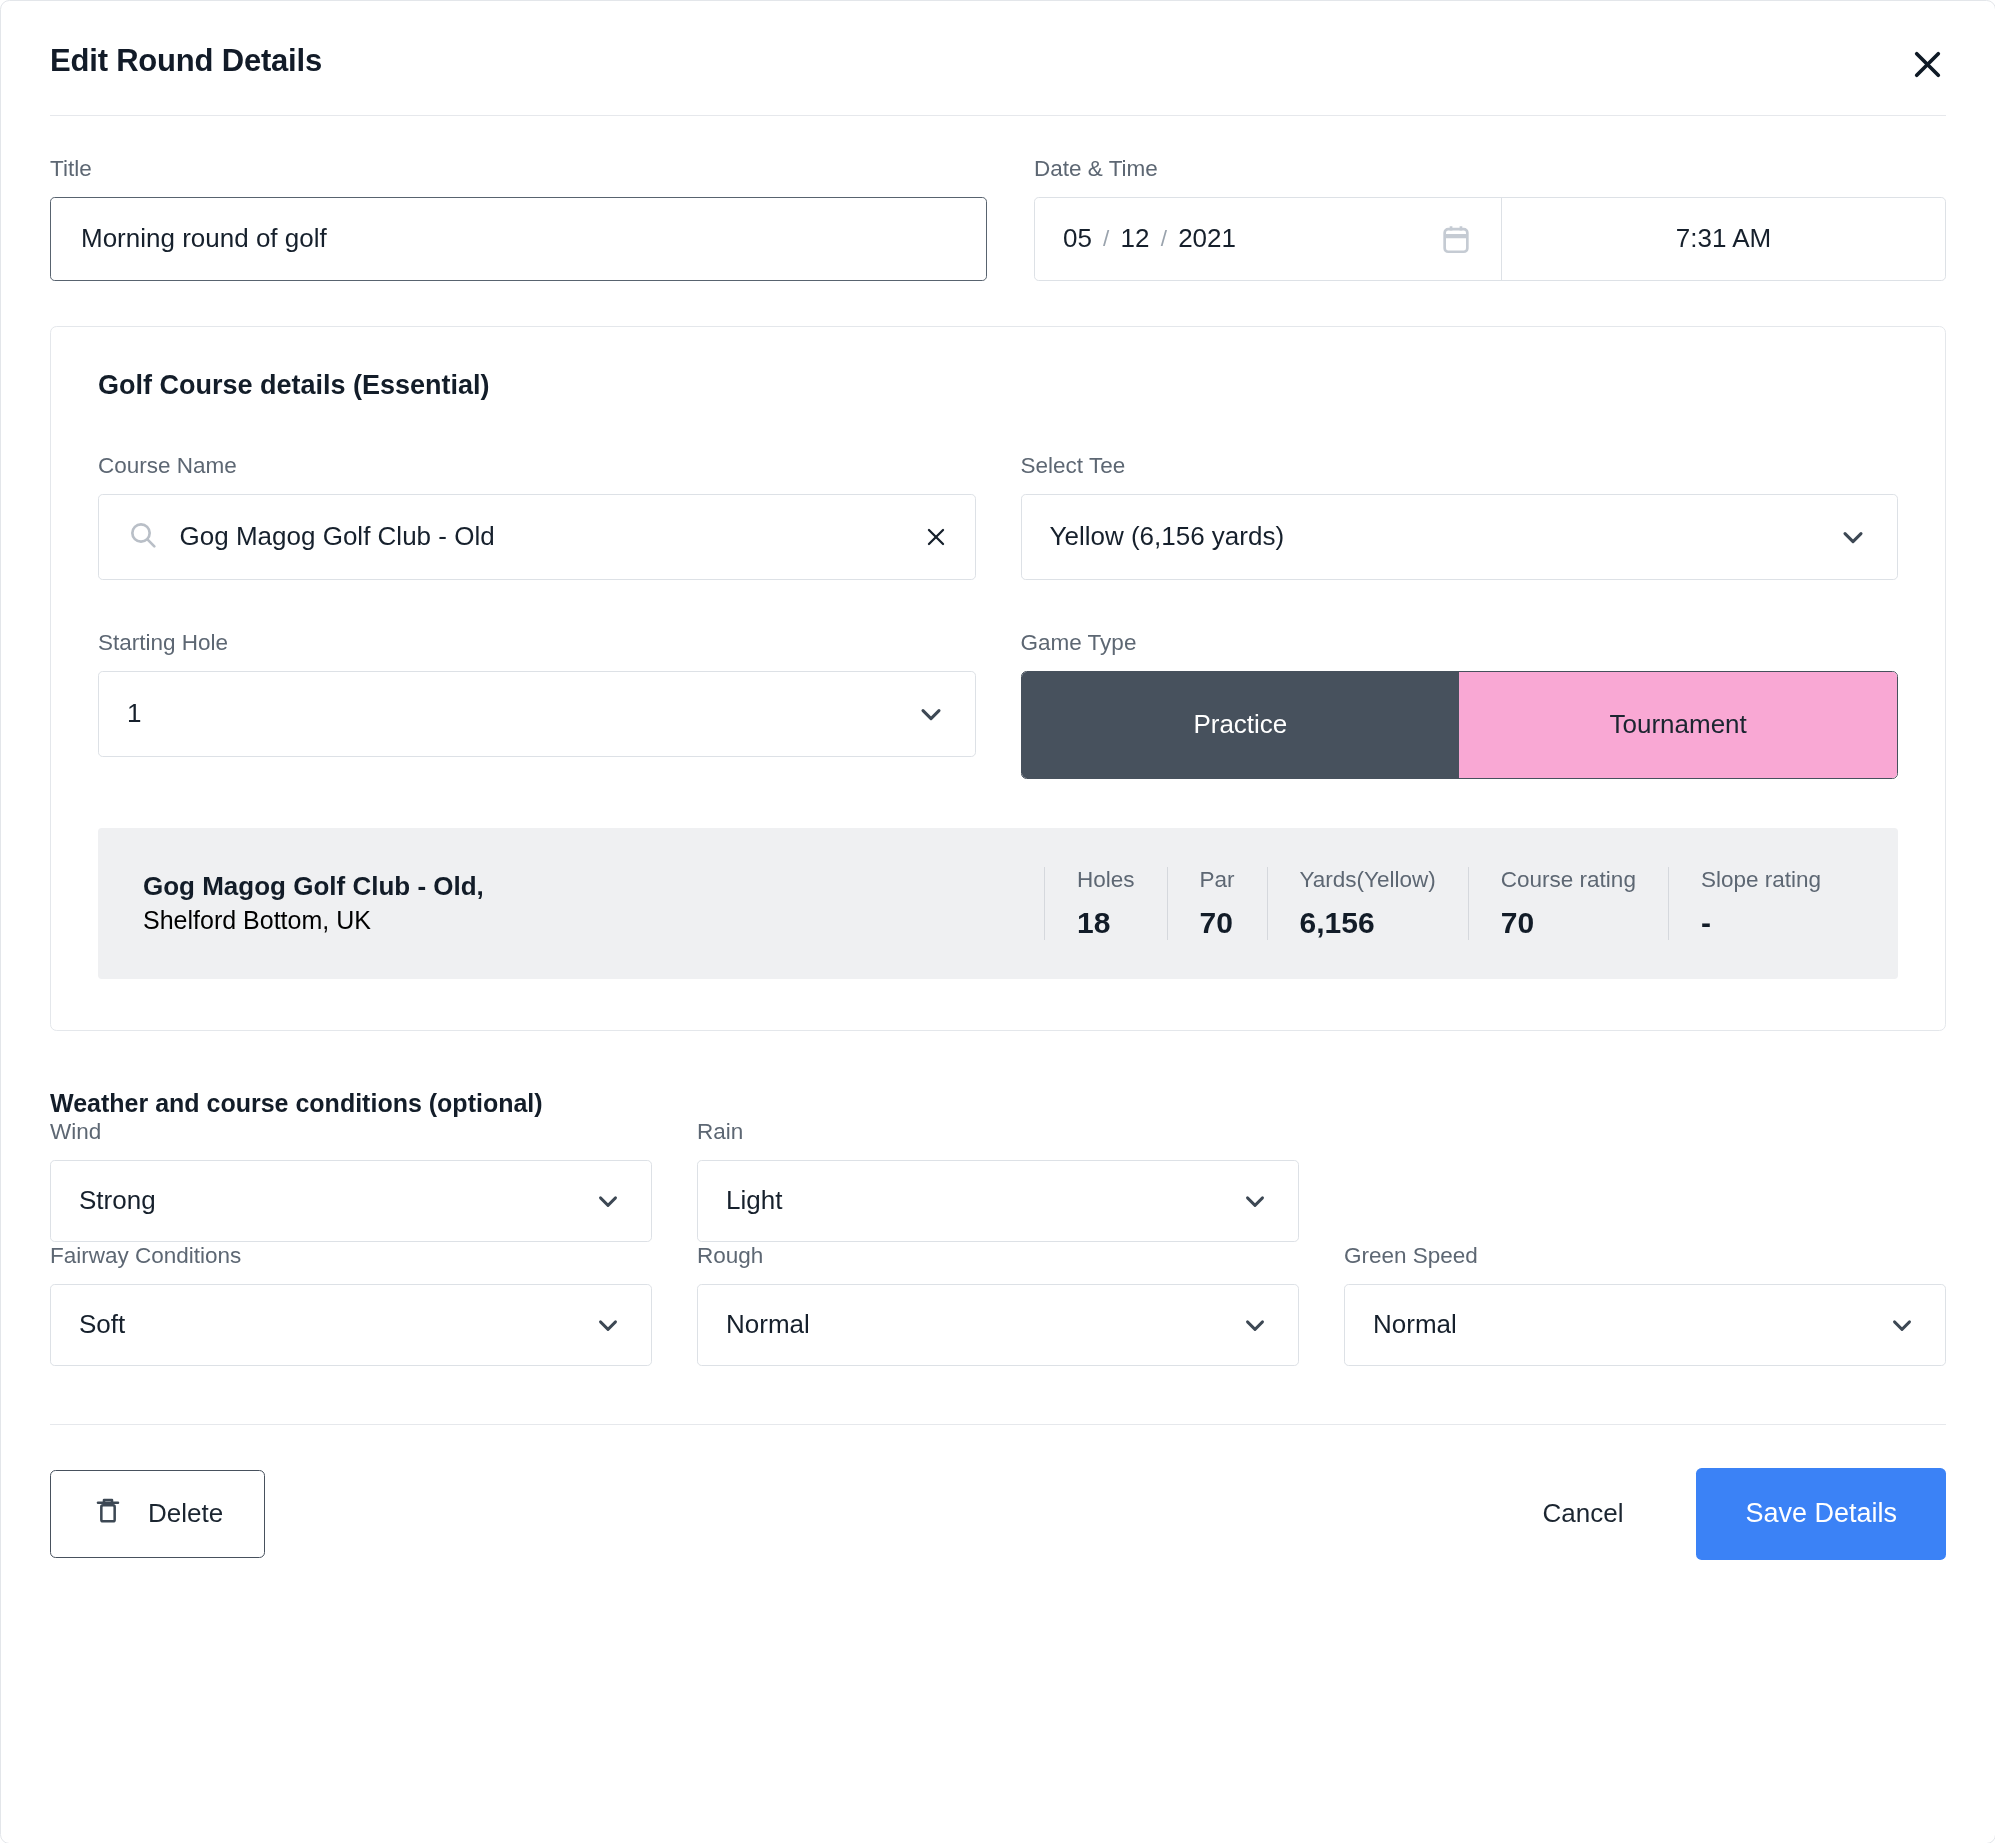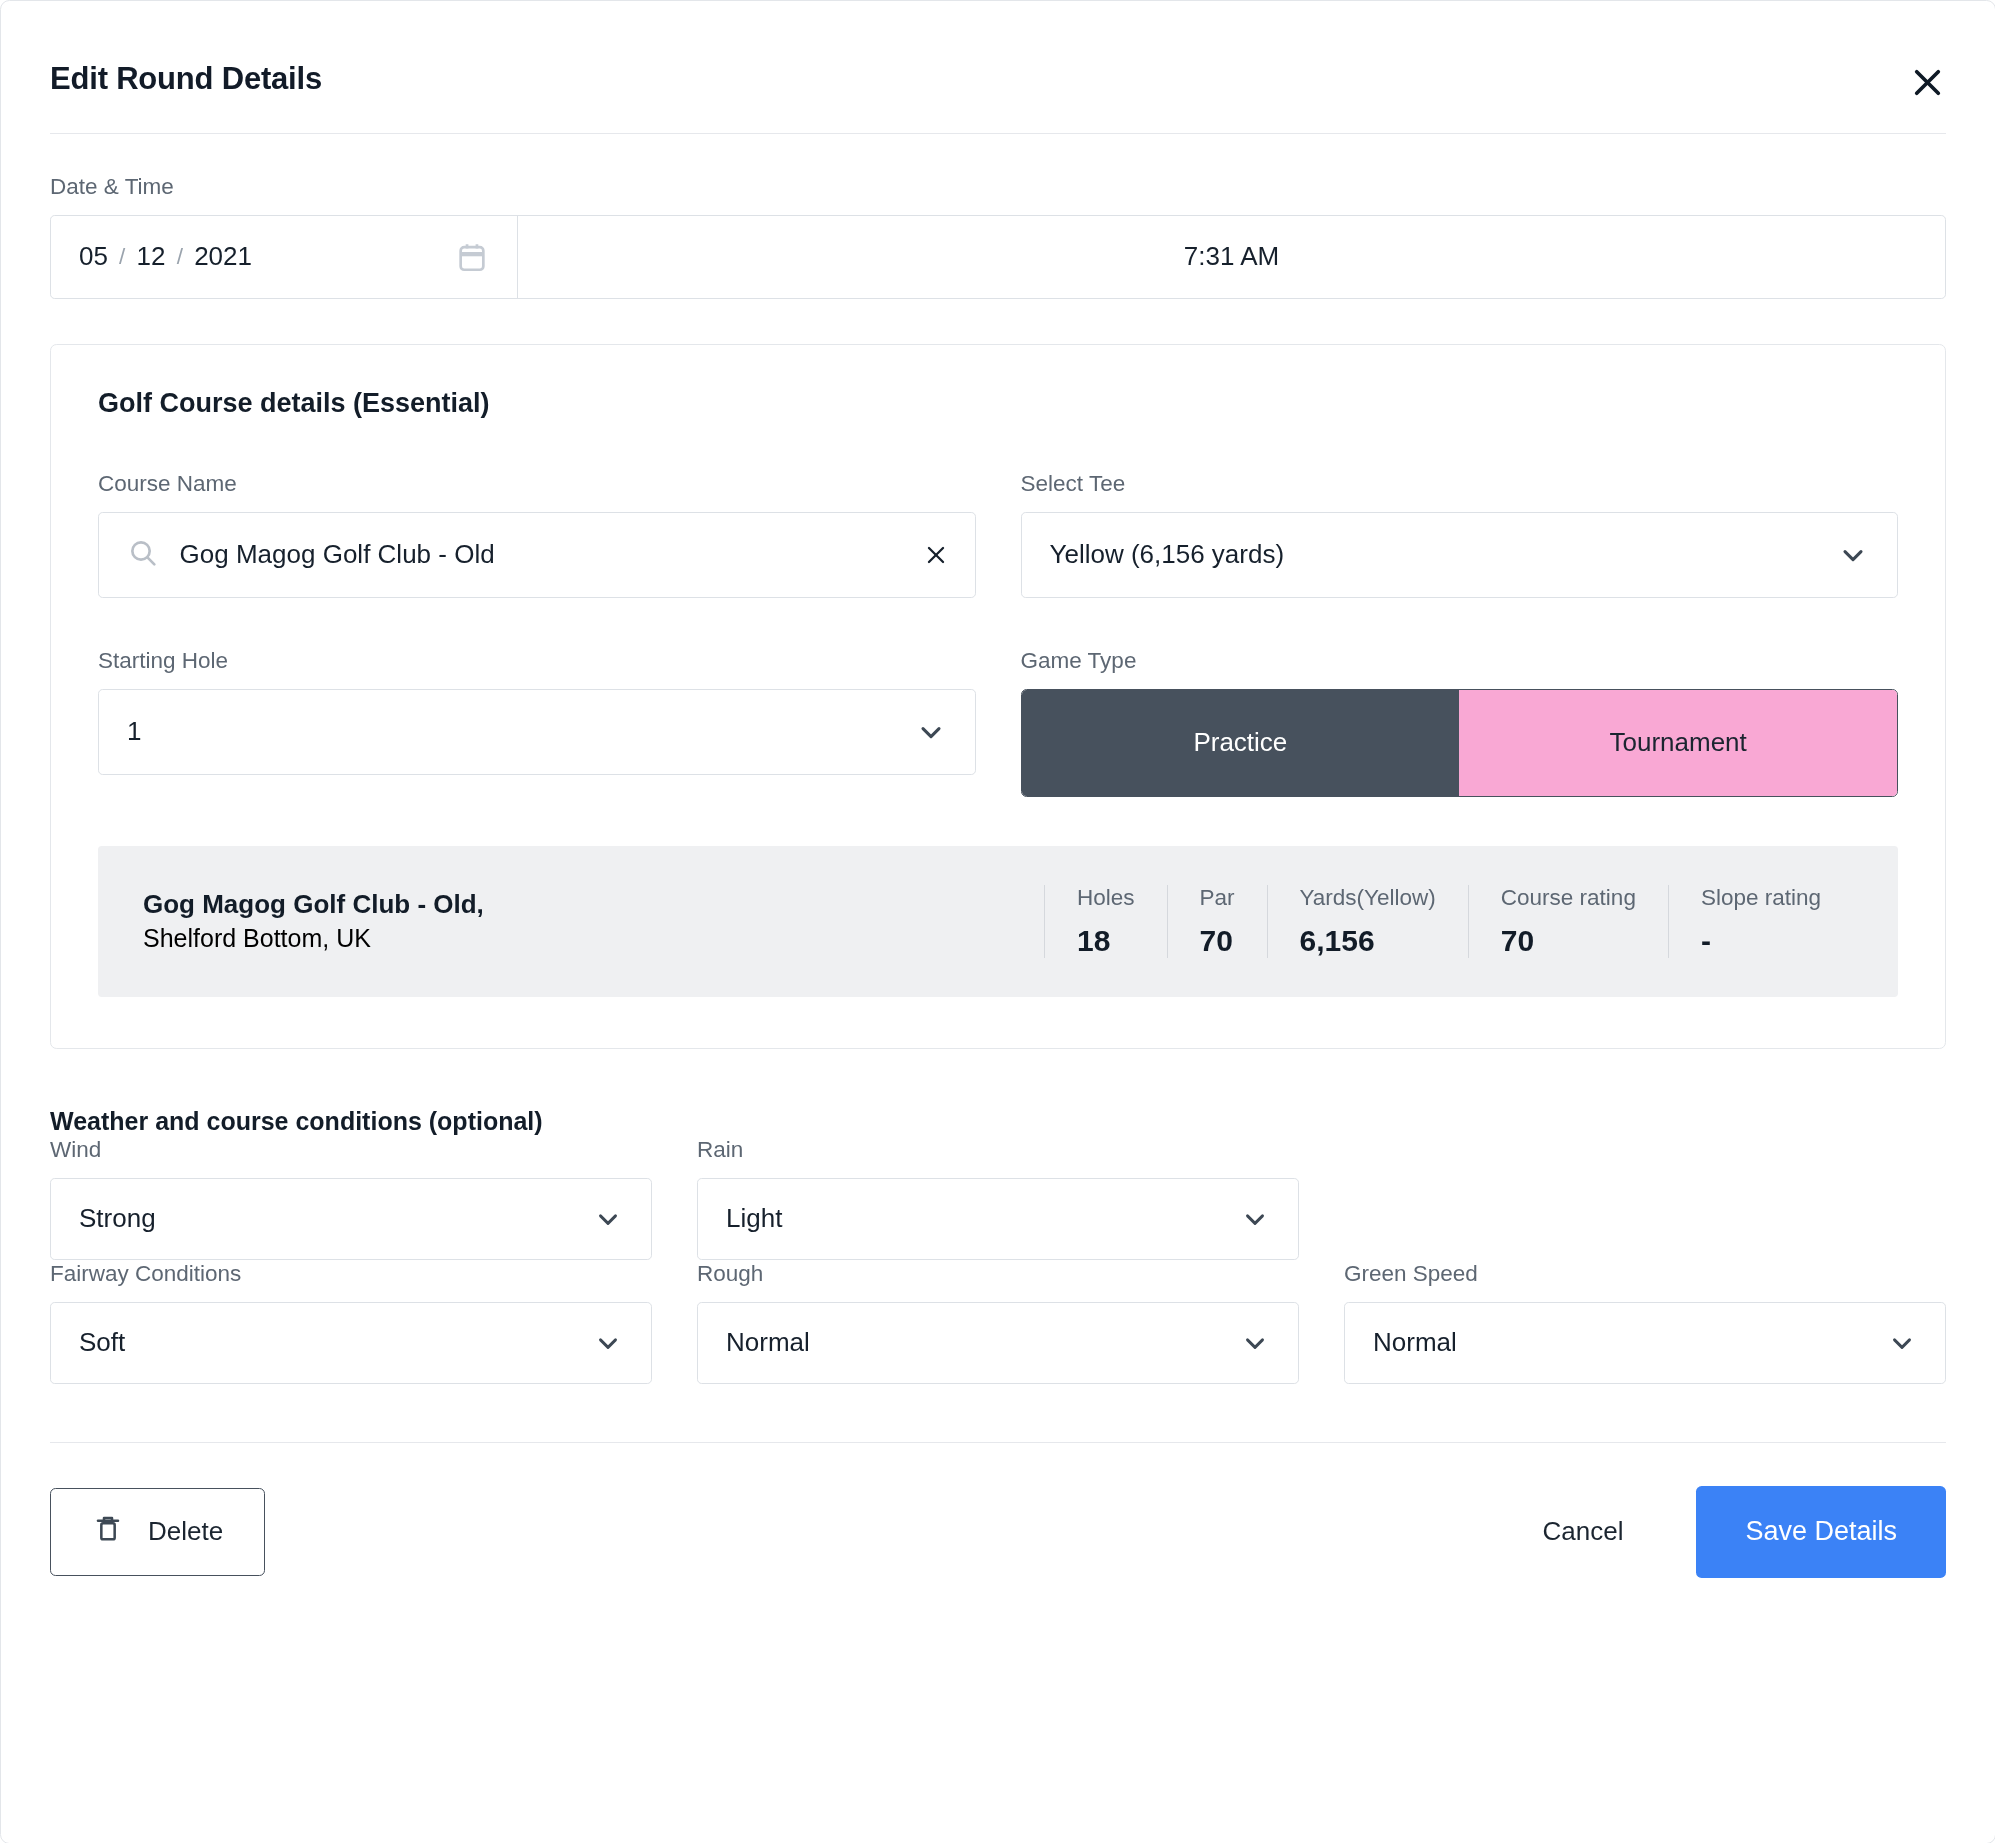--- a/index.html
+++ b/index.html
@@ -15,21 +15,21 @@
     color: #111c2b;
     overflow: hidden;
   }
   .modal {
     position: relative;
     width: 1996px;
     height: 1844px;
     background: #ffffff;
     border: 0.9px solid #e3e6ea;
     border-radius: 9.4px;
-    padding: 18px 49px;
+    padding: 0 49px;
   }
 
   
   .modal-header {
     display: flex;
     align-items: flex-start;
     justify-content: space-between;
     padding-top: 43px;
     padding-bottom: 32px;
     border-bottom: 1.9px solid #e6e8ec;
@@ -320,20 +320,24 @@
       <span>
         <svg width="37" height="37" viewBox="0 0 24 24" fill="none" stroke="#0f1a26" stroke-width="2.4" stroke-linecap="round">
           <line x1="5" y1="5" x2="19" y2="19"></line>
             <line x1="19" y1="5" x2="5" y2="19"></line>
         </svg>
       </span>
     </button>
   </div>
 
   <div class="top-row">
+    <div class="top-col-title">
+      <span class="field-label">Title</span>
+      <input class="text-input" type="text" value="Morning round of golf" style="">
+    </div>
 
     <div class="top-col-date">
       <span class="field-label">Date &amp; Time</span>
       <div class="datetime-wrap">
         <div class="date-part">
           <span class="date-seg">05</span>
           <span class="date-slash">/</span>
           <span class="date-seg">12</span>
           <span class="date-slash">/</span>
           <span class="date-seg">2021</span>

